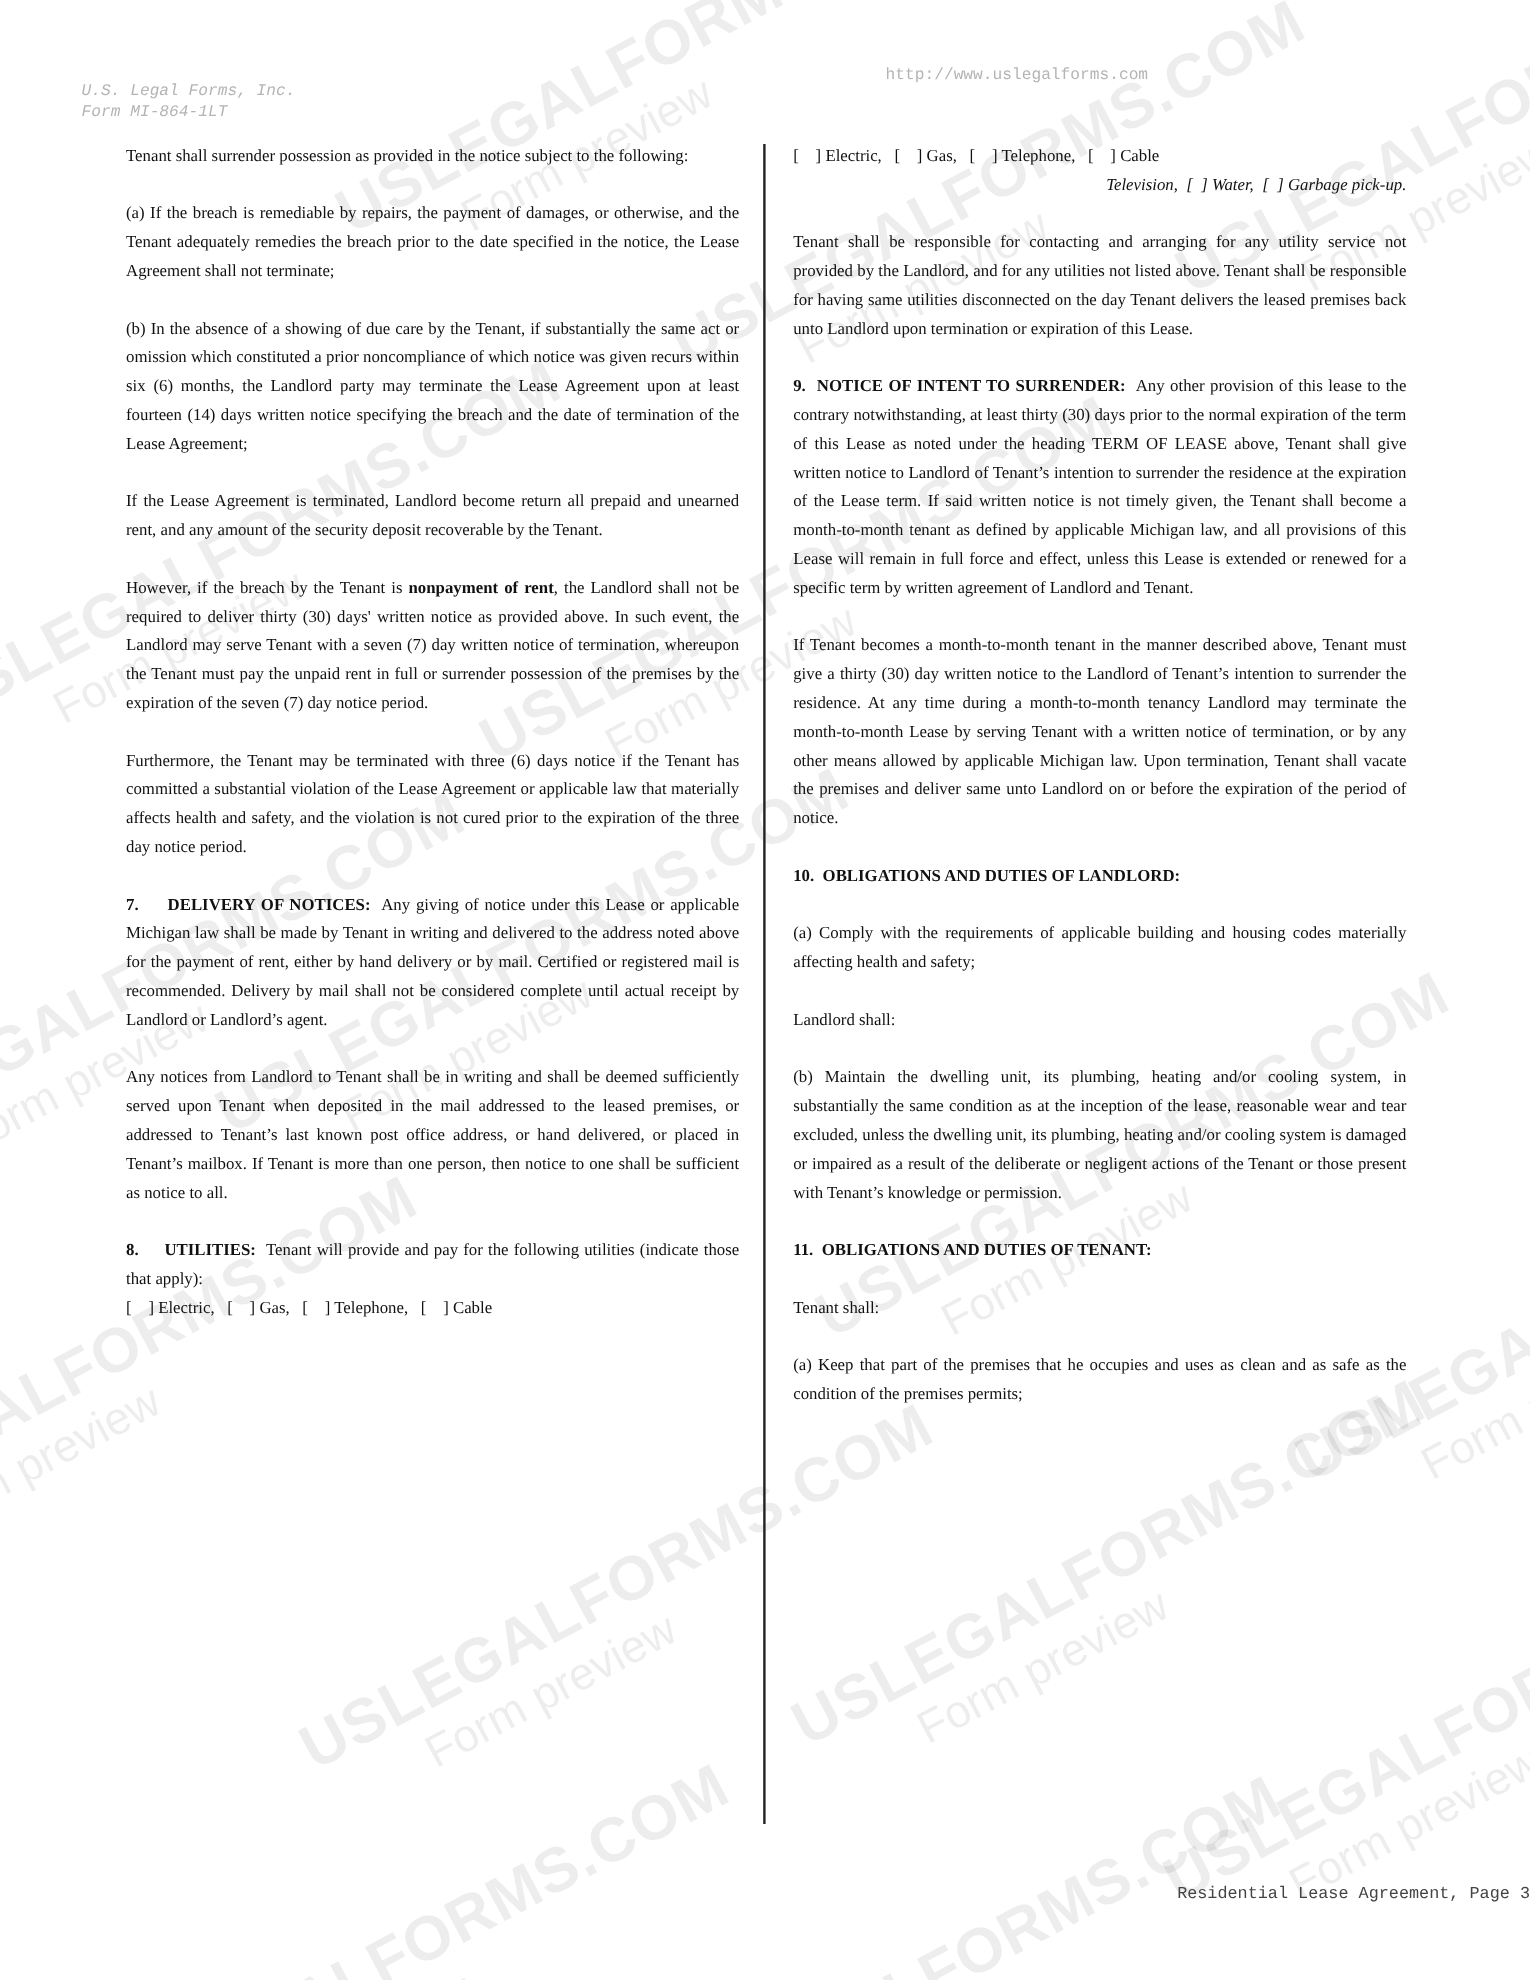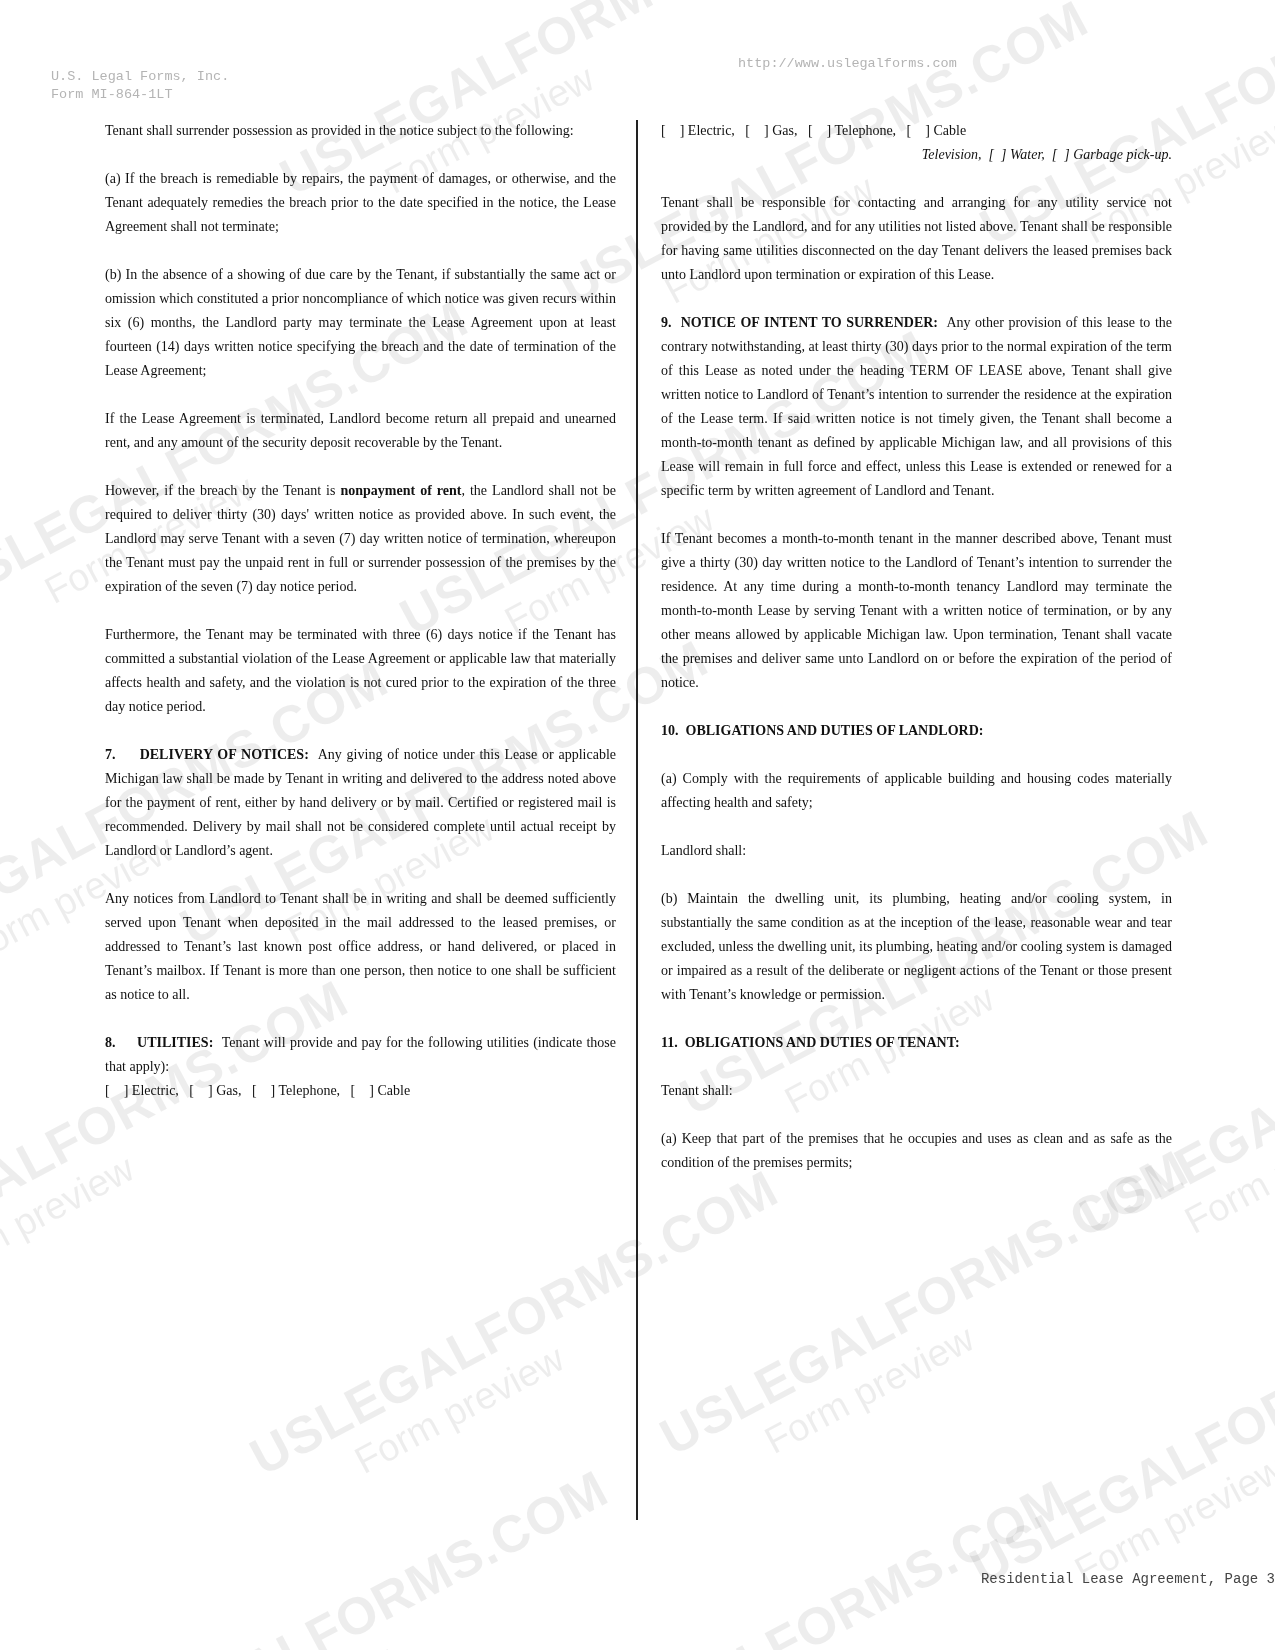--- a/index.html
+++ b/index.html
@@ -1,20 +1,20 @@
 <!DOCTYPE html>
 <html><head>
 <meta charset="utf-8">
 <style>
   html, body { margin:0; padding:0; background:#ffffff; }
   body { width:1275px; height:1650px; position:relative; overflow:hidden;
          font-family:"Liberation Serif", "DejaVu Serif", serif; color:#111; }
   .hdr { position:absolute; font-family:"Liberation Mono","DejaVu Sans Mono",monospace;
          font-size:13.5px; color:#b4b4b4; line-height:18px; }
-  .hdr-left { left:51px; top:68px; }
+  .hdr-left { left:68px; top:68px;font-style:italic; }
   .hdr-right { left:738px; top:55px; }
   .col { position:absolute; top:119px; width:511px; font-size:14px; line-height:24px;
          text-align:justify; }
   .col-left { left:105px; }
   .col-right { left:661px; }
   .col p { margin:0 0 24px 0; }
   .col p.tight { margin-bottom:0; }
   .divider { position:absolute; left:636px; top:120px; width:2px; height:1400px; background:#222; }
   .footer { position:absolute; top:1571px; left:0; width:1275px; text-align:right;
             font-family:"Liberation Mono","DejaVu Sans Mono",monospace; font-size:14px; color:#444; }

